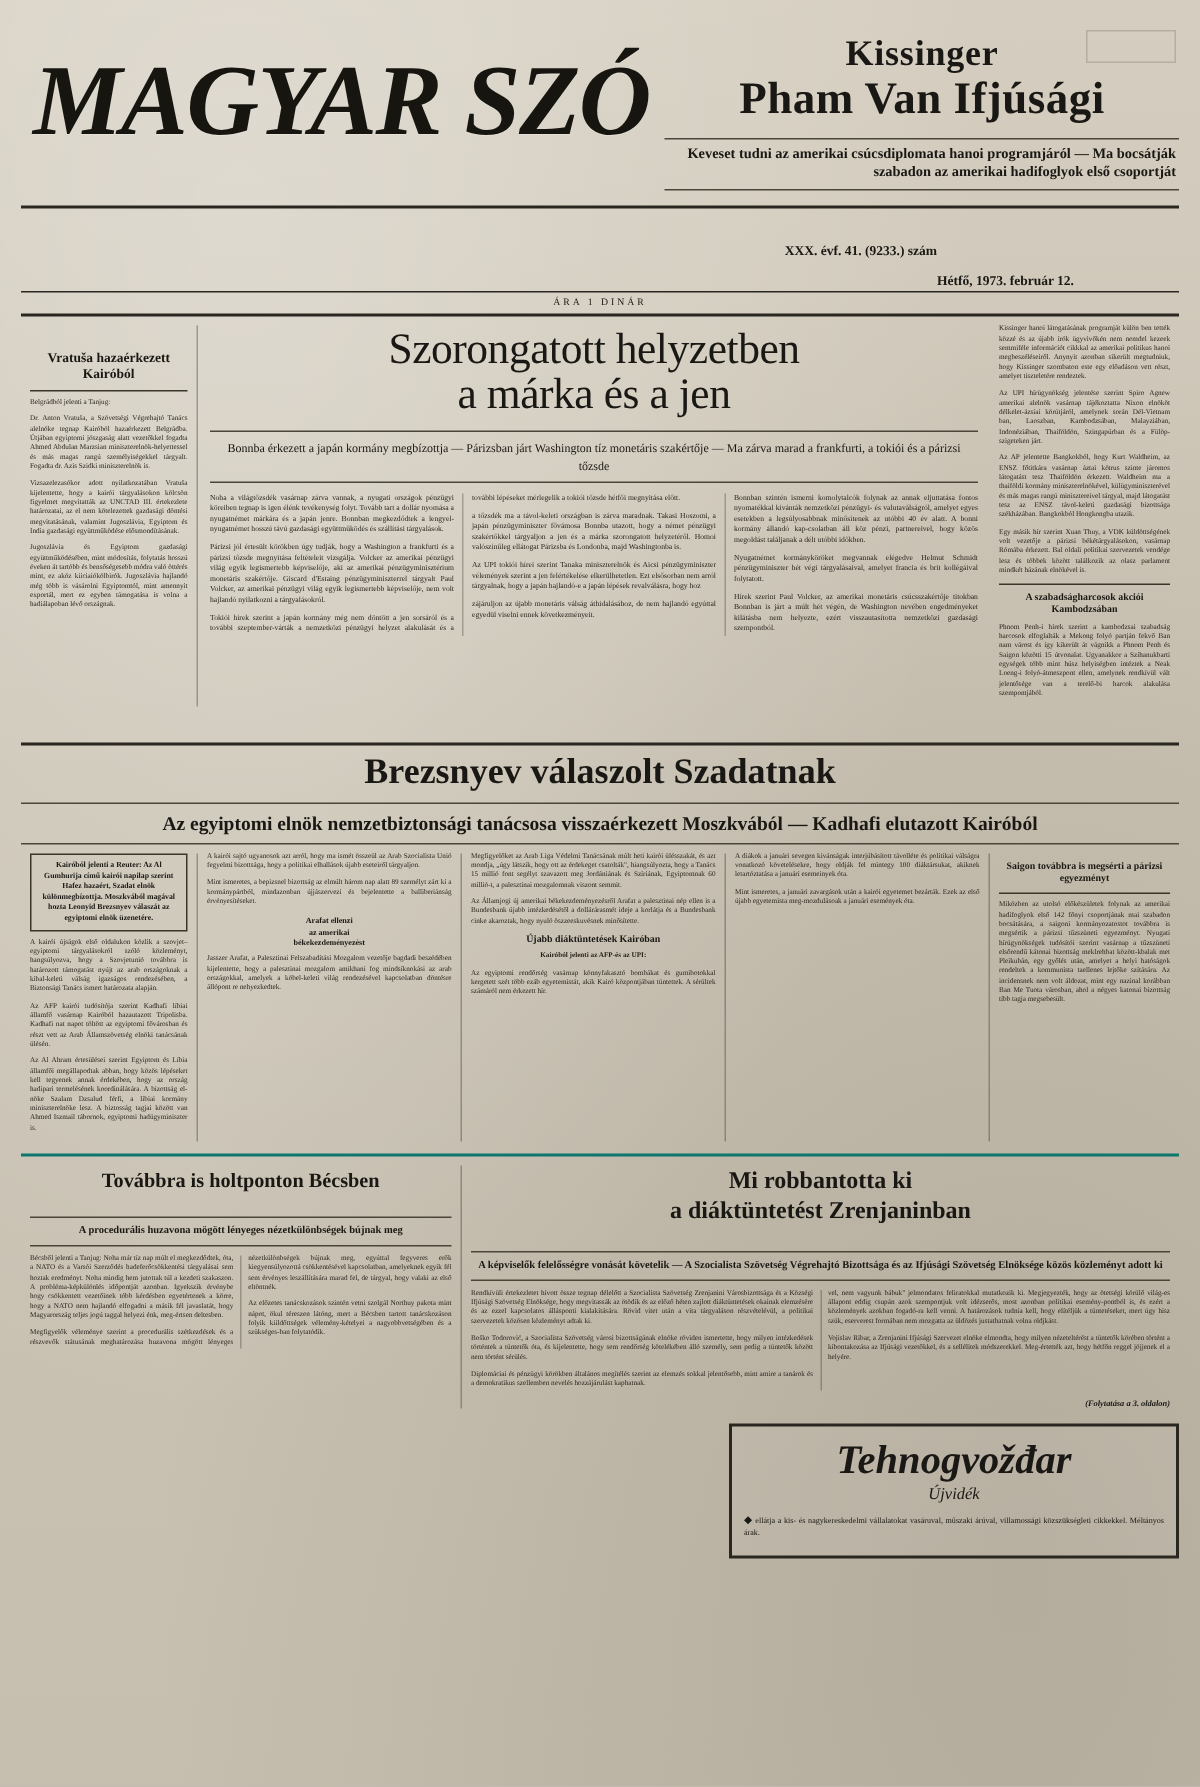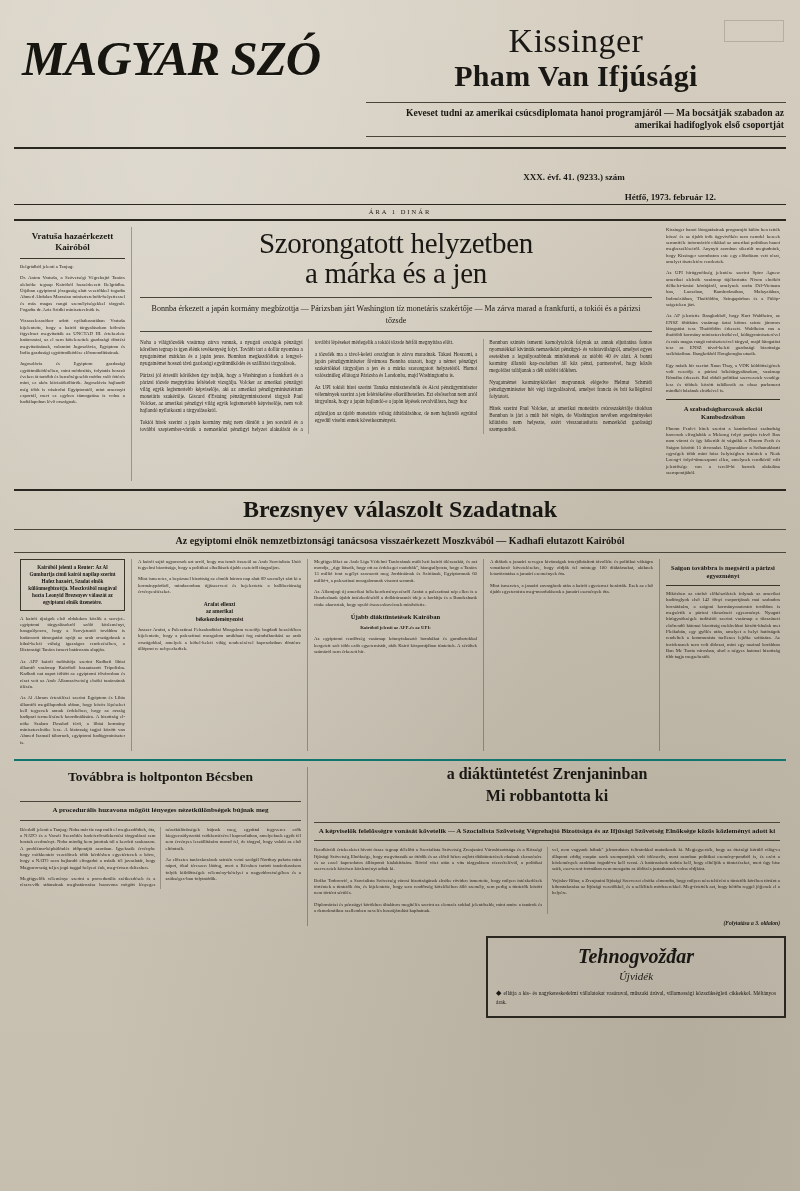--- a/index.html
+++ b/index.html
@@ -37,37 +37,37 @@
   .masthead {
     display: flex;
     align-items: flex-start;
     justify-content: space-between;
     gap: 10px;
   }
   .logo {
     font-family: "Liberation Serif", serif;
     font-weight: bold;
     font-style: italic;
-    font-size: 49px;
+    font-size: 67px;
     letter-spacing: -1px;
     line-height: 0.95;
     color: #17150f;
     text-shadow: 0 1px 0 rgba(255,255,255,0.25);
     padding-top: 18px;
     padding-left: 8px;
     white-space: nowrap;
   }
   .head-right {
     flex: 1;
     padding-top: 6px;
     max-width: 420px;
   }
   .kiss-line1 {
-    font-size: 34px;
-    font-weight: normal;
+    font-size: 24px;
+    font-weight: bold;
     line-height: 1.0;
     text-align: center;
     letter-spacing: 0.5px;
   }
   .kiss-line2 {
     font-size: 30px;
     font-weight: bold;
     line-height: 1.05;
     text-align: center;
     margin-top: 2px;
@@ -175,34 +175,34 @@
     margin-top: 7px;
   }
   .twocol {
     column-count: 2;
     column-gap: 10px;
     column-rule: 1px solid rgba(40,36,28,0.3);
   }
 
   
   .band {
-    margin-top: 8px;
+    margin-top: 24px;
     border-top: 2px solid #2a2620;
     padding-top: 6px;
   }
   .band-title {
     font-size: 24px;
     font-weight: bold;
     text-align: center;
     line-height: 1.05;
     margin: 0;
   }
   .band-deck {
     margin-top: 6px;
-    font-size: 10px;
+    font-size: 13px;
     font-weight: bold;
     text-align: center;
     line-height: 1.4;
     border-top: 1px solid #4a4539;
     border-bottom: 1px solid #4a4539;
     padding: 4px 4px;
   }
 
   .boxrule {
     border: 1px solid #3a3529;
@@ -222,21 +222,21 @@
     text-align: center;
     margin: 5px 0 4px 0;
     line-height: 1.25;
   }
 
   
   .rail-title {
     font-size: 9px;
     font-weight: bold;
     text-align: center;
-    margin: 4px 0 4px 0;
+    margin: 16px 0 4px 0;
     line-height: 1.2;
   }
 
   
   .lower {
     display: grid;
     grid-template-columns: 118px 1fr 1fr 1fr 126px;
     margin-top: 8px;
     border-top: 2px solid #0f766e;
     padding-top: 6px;
@@ -262,21 +262,21 @@
   }
 
   
   .ad {
     margin-top: 10px;
     border: 2px solid #2a2620;
     padding: 8px 8px 10px 8px;
     background: rgba(255,255,255,0.06);
   }
   .ad-brand {
-    font-size: 20px;
+    font-size: 27px;
     font-weight: bold;
     font-style: italic;
     text-align: center;
     line-height: 1.05;
     margin: 0;
   }
   .ad-city {
     font-size: 11px;
     font-style: italic;
     text-align: center;
@@ -418,22 +418,22 @@
         <h2 class="mid-headline">Továbbra is holtponton Bécsben</h2>
         <div class="mid-deck">A procedurális huzavona mögött lényeges nézetkülönbségek bújnak meg</div>
         <div class="twocol">
           <p class="txt sm">Bécsből jelenti a Tanjug: Noha már tíz nap múlt el megkezdődtek, óta, a NATO és a Varsói Szerződés hadeferőcsökkentési tárgyalásai sem hoztak eredményt. Noha mindig hem jutottak túl a kezdeti szakaszon. A probléma-képkülönlés időpontját azonban. Igyekszik érvénybe hogy csökkentett vezetőinek tóbb kérdésben egyetértenek a körre, hogy a NATO nem hajlandó elfogadni a másik fél javaslatát, hogy Magyarország teljes jogú taggal helyezi énk, meg-értsen deltesben.</p>
           <p class="txt sm">Megfigyelők véleménye szerint a procedurális szétkezdések és a részvevők státusának meghatározása huzavona mögött lényeges nézetkülönbségek bújnak meg, egyúttal fegyveres erők kiegyensúlyozottá csökkentésével kapcsolatban, amelyeknek egyik fél sem érvényes leszállítására marad fel, de tárgyal, hogy valaki az első eltöntnék.</p>
           <p class="txt sm">Az előzetes tanácskozások szintén vetni szolgál Northuy pakota mint nápot, ökul téreszen látóng, mert a Bécsben tartott tanácskozáson folyik kiildőttségek vélemény-kételyei a nagyobbvetségében és a szükséges-ban folytatódik.</p>
         </div>
       </div>
 
       <div class="col" style="grid-column:3 / 6">
+        <h2 class="mid-headline" style="font-size:16px">Mi robbantotta ki</h2>
         <h2 class="mid-headline" style="font-size:16px;margin-top:-2px">a diáktüntetést Zrenjaninban</h2>
-        <h2 class="mid-headline" style="font-size:16px">Mi robbantotta ki</h2>
         <div class="mid-deck">A képviselők felelősségre vonását követelik — A Szocialista Szövetség Végrehajtó Bizottsága és az Ifjúsági Szövetség Elnöksége közös közleményt adott ki</div>
         <div class="twocol">
           <p class="txt sm">Rendkívüli értekezletet hívott össze tegnap délelőtt a Szocialista Szövetség Zrenjanini Városbizottsága és a Községi Ifjúsági Szövetség Elnöksége, hogy megvitassák az ötödik és az előző héten zajlott diáktüntetések okainak elemzésére és az ezzel kapcsolatos állásponti kialakítására. Rövid vitet után a vita tárgyaláson részvételévül, a politikai szervezetek közösen közleményt adtak ki.</p>
           <p class="txt sm">Boško Todorović, a Szocialista Szövetség városi bizottságának elnöke röviden ismertette, hogy milyen intézkedések történtek a tüntetők óta, és kijelentette, hogy sem rendőrség kötelékében álló személy, sem pedig a tüntetők között nem történt sérülés.</p>
           <p class="txt sm">Diplomáciai és pénzügyi körökben általános megítélés szerint az elemzés sokkal jelentősebb, mint amire a tanárok és a demokratikus szellemben nevelés hozzájárulást kaphatnak.</p>
           <p class="txt sm">vel, nem vagyunk bábuk" jelmondatos feliratokkal mutatkozik ki. Megjegyezték, hogy az ötetségi körülő világ-es állapont eddig csupán azok szempontjuk volt idézserős, most azonban politikai esemény-pontból is, és ezért a közlemények azokban fogadó-ra kell venni. A határozások tudnia kell, hogy elítéljük a tüntetéseket, mert úgy hisz szük, eserverest formában nem mozgatta az üldözés justathatnak volna oldjkást.</p>
           <p class="txt sm">Vojislav Ribar, a Zrenjanini Ifjúsági Szervezet elnöke elmondta, hogy milyen nézeteltérést a tüntetők körében történt a kibontakozása az Ifjúsági vezetőkkel, és a sellélitek módszerekkel. Meg-értették azt, hogy hétfőn reggel jöjjenek el a helyére.</p>
         </div>
         <div class="cont-note">(Folytatása a 3. oldalon)</div>
       </div>

